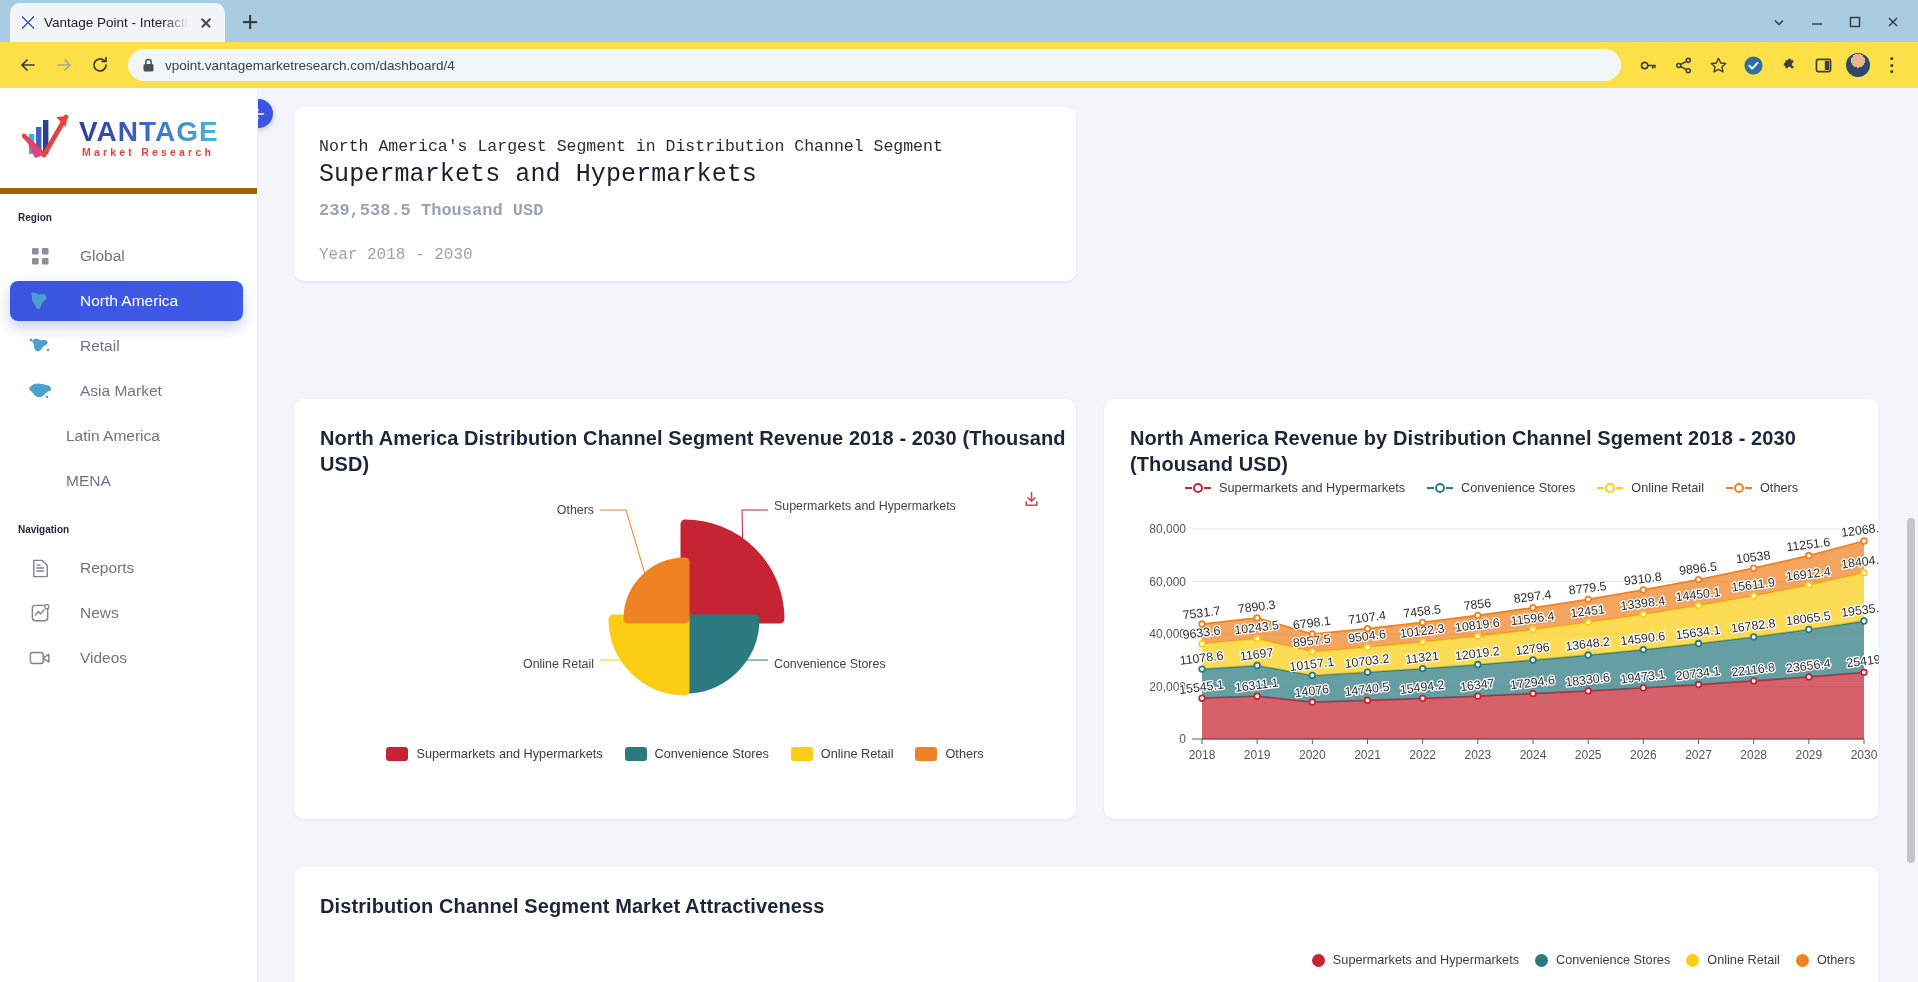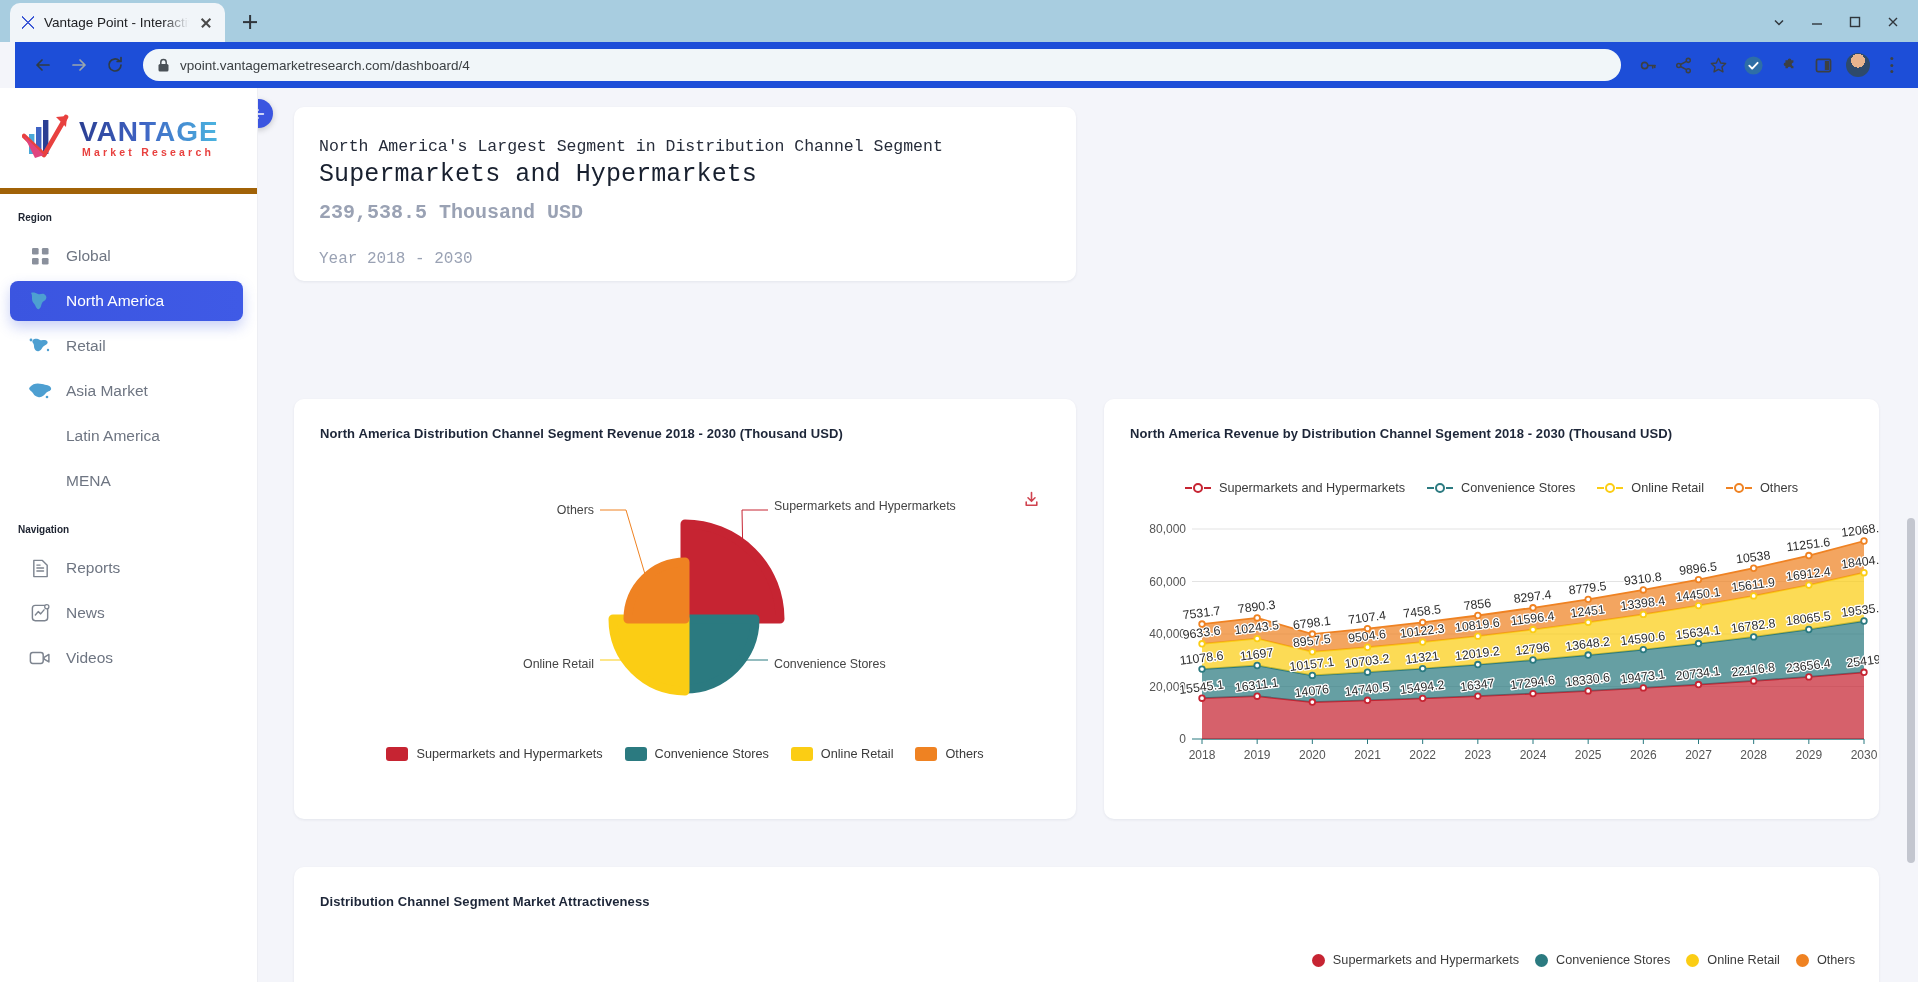--- a/index.html
+++ b/index.html
@@ -47,22 +47,22 @@
   }
   .newtab:before{width:14px;height:1.8px;transform:translate(-50%,-50%);}
   .newtab:after{width:1.8px;height:14px;transform:translate(-50%,-50%);}
   .tabstrip-right{
     position:absolute; right:8px; bottom:4px; display:flex; align-items:center; gap:4px;
   }
   .winbtn{ width:34px;height:32px;position:relative;cursor:pointer; }
   .winbtn .g{ position:absolute; left:50%; top:50%; transform:translate(-50%,-50%); }
 
   .omnibar {
-    height:46px; background:#1d4ed8; display:flex; align-items:center;
-    padding:0 12px; gap:4px;margin-left:15px;
+    height:46px; background:#fde047; display:flex; align-items:center;
+    padding:0 12px; gap:4px;
   }
   .navbtn{ width:32px;height:32px;position:relative;cursor:pointer;flex:none;
            display:flex;align-items:center;justify-content:center; }
   .urlbox{
     flex:1; height:32px; background:#f1f6f9; border-radius:16px;
     display:flex; align-items:center; padding:0 14px; gap:10px; margin:0 8px;
     position:relative;
   }
   .urlbox .url{ font-size:13.5px; color:#3c4043; }
   .omni-right{ display:flex; align-items:center; gap:5px; }
@@ -98,21 +98,21 @@
   .logo .sub{
     position:absolute; left:60px; top:32px; font-size:10.5px; letter-spacing:3.2px;
     font-weight:bold; color:#e8413f;
   }
   .logo .mark{ position:absolute; left:0; top:0; width:52px; height:46px; }
 
   .sec-title{
     font-size:10px; font-weight:bold; color:#1d2330; padding:18px 0 8px 18px;
   }
   .nav-item{
-    display:flex; align-items:center; gap:14px; height:40px; margin:5px 14px 5px 10px;
+    display:flex; align-items:center; gap:28px; height:40px; margin:5px 14px 5px 10px;
     padding-left:18px; border-radius:8px; cursor:pointer; color:#6e7582; font-size:15.5px;
   }
   .nav-item.active{
     background:linear-gradient(90deg,#3b55e0,#3f5ae6); color:#fff; font-weight:500;
     box-shadow:0 6px 14px rgba(59,85,224,.28);
   }
   .nav-item .ic{ width:24px; height:24px; flex:none; display:flex; align-items:center; justify-content:center;}
   .nav-item .lbl-pad{ padding-left:38px; }
 
   
@@ -121,28 +121,28 @@
     position:absolute; left:-14px; top:11px; width:29px; height:29px; border-radius:50%;
     background:#3b55e0; color:#fff; display:flex; align-items:center; justify-content:center;
     z-index:6; cursor:pointer; box-shadow:0 2px 6px rgba(0,0,0,.2);
   }
   .card{
     background:#fff; border-radius:10px; box-shadow:0 1px 3px rgba(20,25,60,.07);
   }
   .kpi-card{ position:absolute; left:36px; top:19px; width:782px; height:174px; padding:30px 0 16px 25px;font-family:Liberation Mono, monospace; }
   .kpi-sub{ font-size:16.5px; color:#262c3a; }
   .kpi-title{ font-size:25px; color:#18202f; margin-top:4px; letter-spacing:.1px; }
-  .kpi-val{ font-size:20px; font-weight:bold; color:#9aa2b4; margin-top:12px; }
+  .kpi-val{ font-size:17px; font-weight:bold; color:#9aa2b4; margin-top:12px; }
   .kpi-year{ font-size:16px; color:#9aa2b4; margin-top:26px; }
 
   .pie-card{ position:absolute; left:36px; top:311px; width:782px; height:420px; }
   .area-card{ position:absolute; left:846px; top:311px; width:775px; height:420px; }
   .bub-card{ position:absolute; left:36px; top:779px; width:1585px; height:330px; }
   .card-title{
-    font-size:13px; font-weight:bold; color:#1d2638; line-height:1.32;
+    font-size:20px; font-weight:bold; color:#1d2638; line-height:1.32;
     padding:26px 0 0 26px; letter-spacing:.1px;
   }
   .dl-icon{ position:absolute; right:36px; top:92px; cursor:pointer; }
 
   .legend-row{ display:flex; justify-content:center; align-items:center; gap:22px; }
   .legend-row .li{ display:flex; align-items:center; gap:8px; font-size:12.7px; color:#3b3b3b; cursor:pointer;}
   .sw{ width:22px; height:14px; border-radius:3px; flex:none; }
   .sw-line{ width:26px; height:12px; position:relative; flex:none; }
   .sw-dot{ width:13px;height:13px;border-radius:50%;flex:none; }
 

